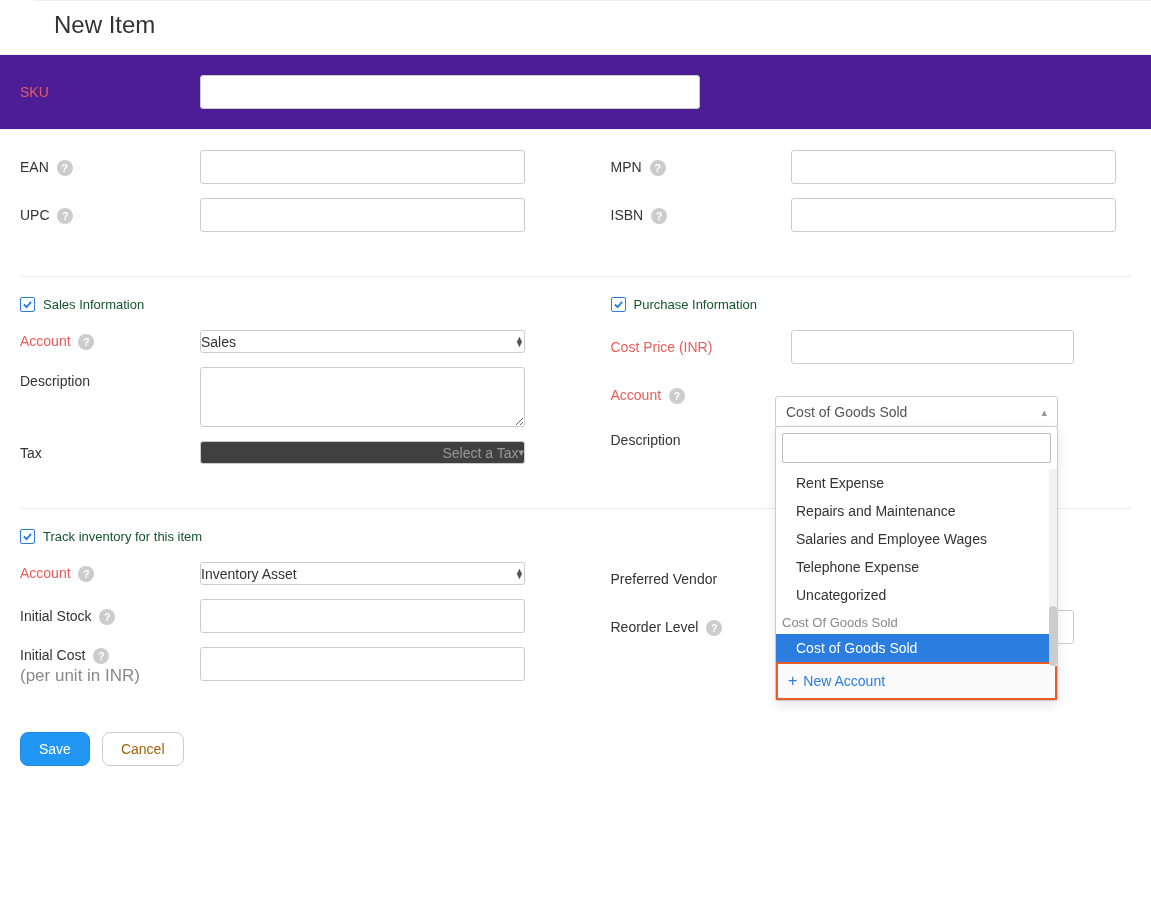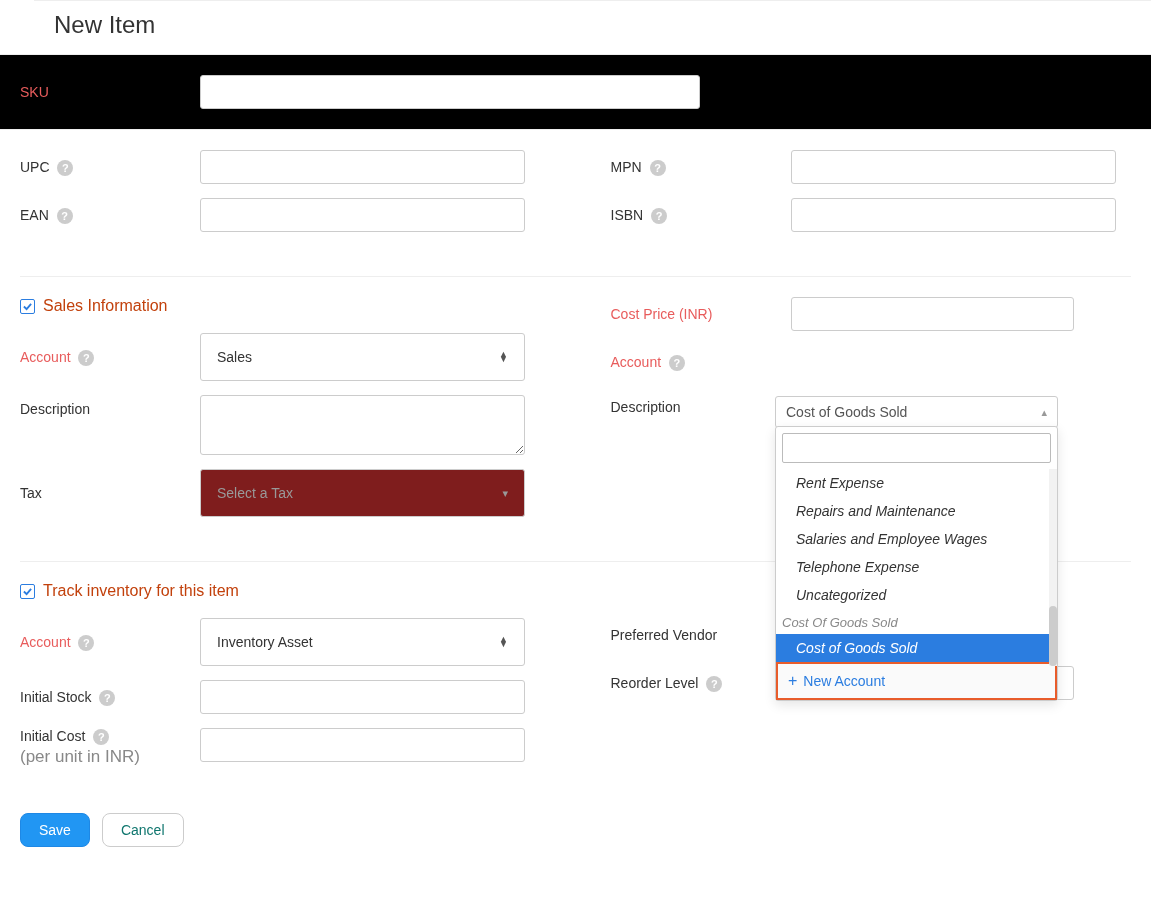--- a/index.html
+++ b/index.html
@@ -16,21 +16,21 @@
     }
     .page-title {
       font-size: 24px;
       font-weight: 400;
       color: #333;
       padding: 10px 20px 15px;
       border-top: 1px solid #eee;
       margin-left: 34px;
     }
     .sku-bar {
-      background: #000000;
+      background: #4c1d95;
       border-top: 1px solid #eee;
       border-bottom: 1px solid #eee;
       padding: 20px;
       display: flex;
       align-items: center;
     }
     .label { color: #333; }
     .label.required { color: #e85c5c; }
     .help-icon {
       display: inline-flex;
@@ -66,53 +66,53 @@
       padding: 6px 10px;
       border: 1px solid #ccc;
       border-radius: 3px;
       font-size: 14px;
       background: #fff;
     }
     .sku-input { width: 500px !important; }
     textarea.text-input { height: 60px; resize: vertical; }
     .select-box {
       width: 325px;
-      height: 48px;
+      height: 23px;
       border: 1px solid #ccc;
       border-radius: 3px;
       background: #fff;
-      padding: 6px 16px;
+      padding: 6px 0;
       display: flex;
       align-items: center;
       justify-content: space-between;
       font-size: 14px;
       color: #333;
       position: relative;
     }
-    .select-box.muted { color: #999; background: #7f1d1d; }
+    .select-box.muted { color: #999; background: #404040; justify-content: flex-end; }
     .select-arrows {
       display: inline-flex;
       flex-direction: column;
       line-height: 5px;
       font-size: 9px;
       color: #555;
     }
     .select-chevron { color: #999; font-size: 11px; }
     hr.divider {
       border: none;
       border-top: 1px solid #eee;
       margin: 10px 20px;
     }
     .section-header {
       display: flex;
       align-items: center;
       gap: 8px;
       margin-bottom: 18px;
-      font-size: 16px;
-      color: #c2410c;
+      font-size: 13px;
+      color: #14532d;
     }
     .checkbox-box {
       width: 15px;
       height: 15px;
       border: 1px solid #2b7de0;
       border-radius: 2px;
       background: #fff;
       display: inline-flex;
       align-items: center;
       justify-content: center;
@@ -146,21 +146,20 @@
       width: 100%;
       height: 30px;
       border: 1px solid #bbb;
       border-radius: 2px;
       padding: 4px 8px;
       font-size: 14px;
     }
     .dropdown-list {
       max-height: 220px;
       overflow-y: auto;
-      font-style: italic;
     }
     .dd-item {
       padding: 6px 10px 6px 20px;
       font-size: 14px;
       color: #333;
       cursor: pointer;
     }
     .dd-group {
       padding: 6px 10px 4px 6px;
       font-size: 13px;
@@ -212,21 +211,21 @@
       cursor: pointer;
       border: 1px solid transparent;
     }
     .btn-primary {
       background: #2196f3;
       color: #fff;
       border-color: #1e88e5;
     }
     .btn-default {
       background: #fff;
-      color: #0f766e;
+      color: #a16207;
       border: 1px solid #ccc;
     }
     
     .purchase-account-trigger {
       position: absolute;
       left: 775px;
       top: 396px;
       width: 283px;
       height: 32px;
       border: 1px solid #ccc;
@@ -253,28 +252,28 @@
       <span class="label required">SKU</span>
     </div>
     <input type="text" class="text-input sku-input" value="" style="">
   </div>
 
   <div class="section">
     <div class="two-col">
       <div class="col">
         <div class="form-row">
           <div class="label-cell">
+            <span class="label">EAN</span>
+            <span class="help-icon">?</span>
+          </div>
+          <input type="text" class="text-input" value="" style="">
+        </div>
+        <div class="form-row">
+          <div class="label-cell">
             <span class="label">UPC</span>
-            <span class="help-icon">?</span>
-          </div>
-          <input type="text" class="text-input" value="" style="">
-        </div>
-        <div class="form-row">
-          <div class="label-cell">
-            <span class="label">EAN</span>
             <span class="help-icon">?</span>
           </div>
           <input type="text" class="text-input" value="" style="">
         </div>
       </div>
       <div class="col">
         <div class="form-row">
           <div class="label-cell">
             <span class="label">MPN</span>
             <span class="help-icon">?</span>
@@ -327,20 +326,28 @@
             <span class="label">Tax</span>
           </div>
           <div class="select-box muted">
             <span>Select a Tax</span>
             <span class="select-chevron">▾</span>
           </div>
         </div>
       </div>
 
       <div class="col">
+        <div class="section-header">
+          <span class="checkbox-box">
+            <svg class="check" viewBox="0 0 10 10">
+                <path d="M1 5 L4 8 L9 2" stroke="#2b7de0" stroke-width="2" fill="none"></path>
+              </svg>
+          </span>
+          <span>Purchase Information</span>
+        </div>
         <div class="form-row">
           <div class="label-cell">
             <span class="label required">Cost Price (INR)</span>
           </div>
           <input type="text" class="text-input" style="width: 283px;" value="">
         </div>
         <div class="form-row">
           <div class="label-cell">
             <span class="label required">Account</span>
             <span class="help-icon">?</span>

